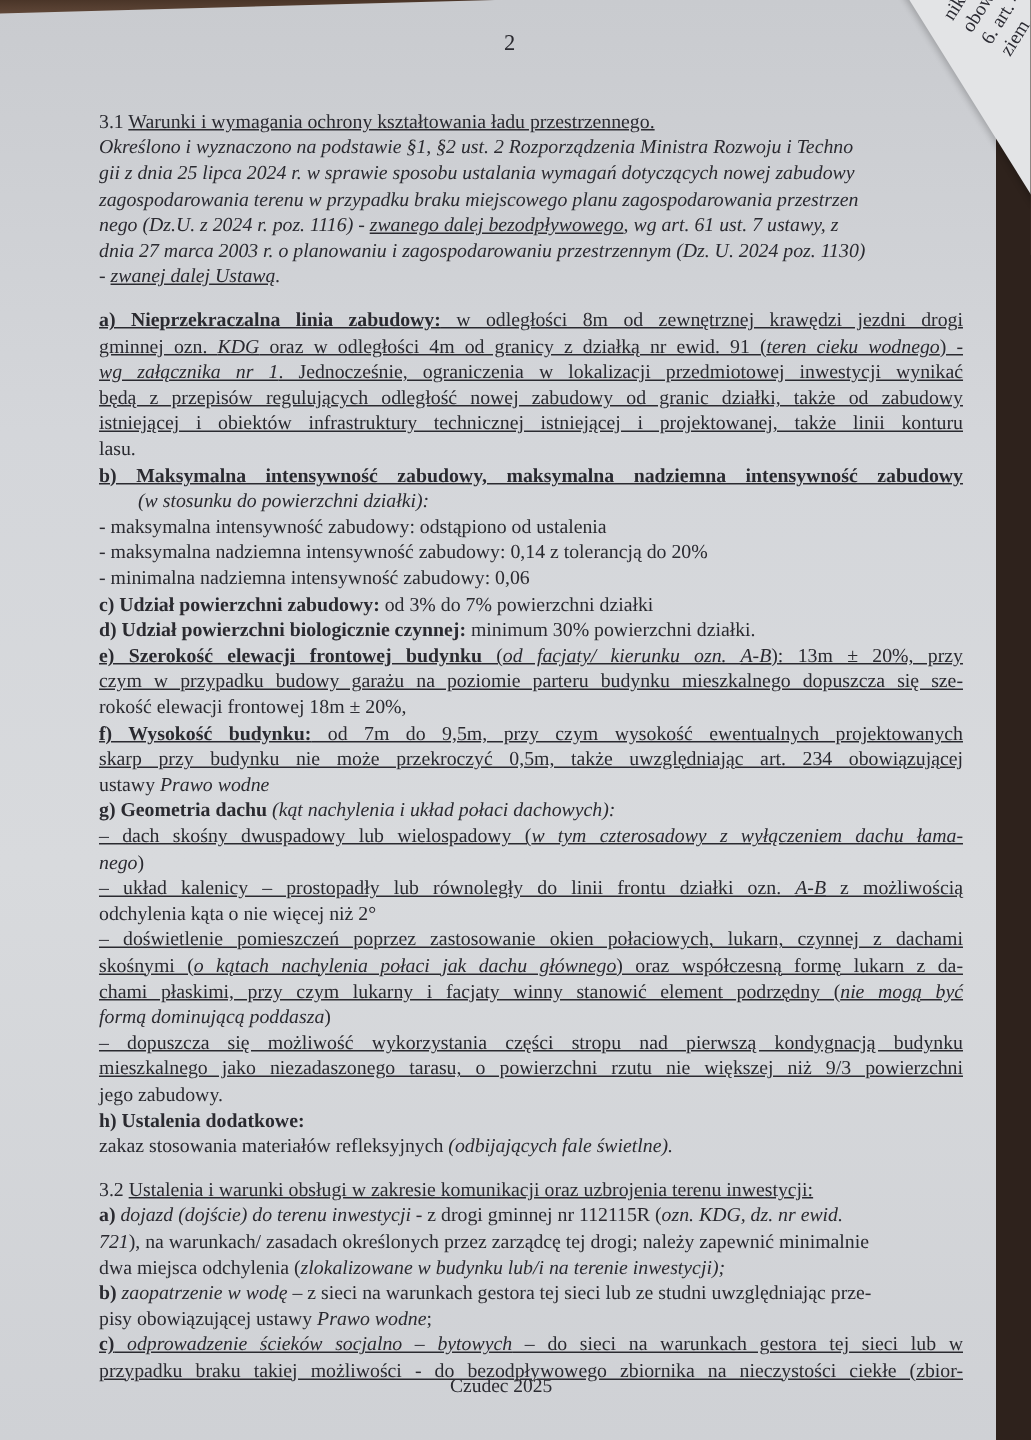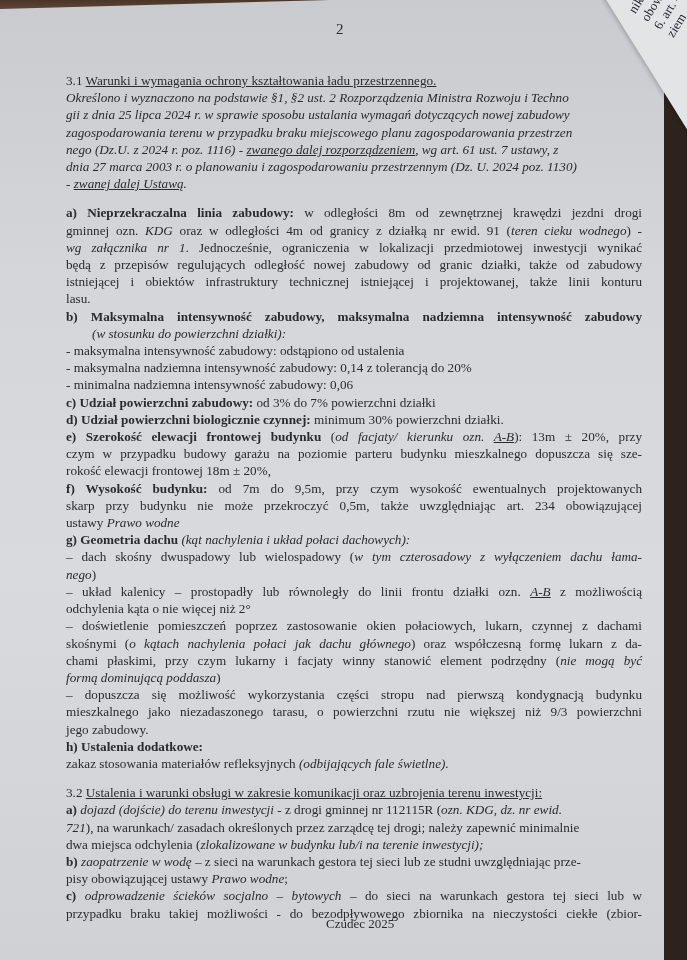--- a/index.html
+++ b/index.html
@@ -5,28 +5,28 @@
   html,body{margin:0;padding:0;}
   body{width:687px;height:960px;overflow:hidden;position:relative;background:#3a2a22;font-family:"Liberation Serif","DejaVu Serif",serif;color:#2a2a30;}
   .table-edge{position:absolute;left:0;top:0;width:687px;height:14px;background:linear-gradient(#4a3528,#6a5040);}
   .page{position:absolute;left:0;top:0;width:672px;height:960px;background:linear-gradient(180deg,#c9cbcf 0%,#d4d6da 30%,#d8dadd 60%,#cfd1d5 100%);clip-path:polygon(0 9px,330px 0,672px 0,672px 960px,0 960px);}
   .right-shadow{position:absolute;left:664px;top:0;width:23px;height:960px;background:#2e221c;}
   .overlay-sheet{position:absolute;left:600px;top:-10px;width:160px;height:170px;background:#e3e4e6;transform:rotate(-32deg);transform-origin:0 0;box-shadow:-2px 2px 4px rgba(0,0,0,0.2);}
   .overlay-text{position:absolute;left:625px;top:8px;font-size:13px;color:#2b2b33;transform:rotate(-58deg);transform-origin:0 0;line-height:15px;white-space:nowrap;}
   .pg-num{position:absolute;left:336px;top:21px;font-size:15px;}
   .content{position:absolute;left:66px;top:72px;width:576px;font-size:13.2px;line-height:17.2px;}
   .line{white-space:nowrap;overflow:visible;}
-  .just{text-align:justify;text-align-last:justify;white-space:normal;}
+  .just{text-align:justify;text-align-last:justify;white-space:normal;text-decoration:underline;}
   b{font-weight:bold;}
   i{font-style:italic;}
   u{text-decoration:underline;}
   .it{font-style:italic;}
   .ind{padding-left:26px;}
   .gap{height:12px;}
-  .footer{position:absolute;left:326px;top:916px;font-size:13px;}
+  .footer{position:absolute;left:300px;top:916px;font-size:13px;}
 </style>
 </head>
 <body>
 
 <div class="table-edge"></div>
 <div class="page"></div>
 <div class="right-shadow"></div>
 
 <div class="overlay-sheet"></div>
 <div class="overlay-text">
@@ -40,21 +40,21 @@
 
 <div class="content">
 
   <div class="line">
     <span>3.1</span>
     <u>Warunki i wymagania ochrony kształtowania ładu przestrzennego.</u>
   </div>
   <div class="line it">Określono i wyznaczono na podstawie §1, §2 ust. 2 Rozporządzenia Ministra Rozwoju i Techno</div>
   <div class="line it">gii z dnia 25 lipca 2024 r. w sprawie sposobu ustalania wymagań dotyczących nowej zabudowy</div>
   <div class="line it">zagospodarowania terenu w przypadku braku miejscowego planu zagospodarowania przestrzen</div>
-  <div class="line it"><span>nego (Dz.U. z 2024 r. poz. 1116) - </span><u>zwanego dalej rozporządzeniem</u><span>, wg art. 61 ust. 7 ustawy, z</span></div>
+  <div class="line it"><span>nego (Dz.U. z 2024 r. poz. 1116) - </span><u>zwanego dalej bezodpływowego</u><span>, wg art. 61 ust. 7 ustawy, z</span></div>
   <div class="line it">dnia 27 marca 2003 r. o planowaniu i zagospodarowaniu przestrzennym (Dz. U. 2024 poz. 1130)</div>
   <div class="line it"><span>- </span><u>zwanej dalej Ustawą</u><span>.</span></div>
   <div class="gap"></div>
 
   <div class="line just"><b>a) Nieprzekraczalna linia zabudowy:</b><span> w odległości 8m od zewnętrznej krawędzi jezdni drogi</span></div>
   <div class="line just"><span>gminnej ozn. </span><i>KDG</i><span> oraz w odległości 4m od granicy z działką nr ewid. 91 (</span><i>teren cieku wodnego</i><span>) -</span></div>
   <div class="line just"><i>wg załącznika nr 1</i><span>. Jednocześnie, ograniczenia w lokalizacji przedmiotowej inwestycji wynikać</span></div>
   <div class="line just">będą z przepisów regulujących odległość nowej zabudowy od granic działki, także od zabudowy</div>
   <div class="line just">istniejącej i obiektów infrastruktury technicznej istniejącej i projektowanej, także linii konturu</div>
   <div class="line">lasu.</div>

